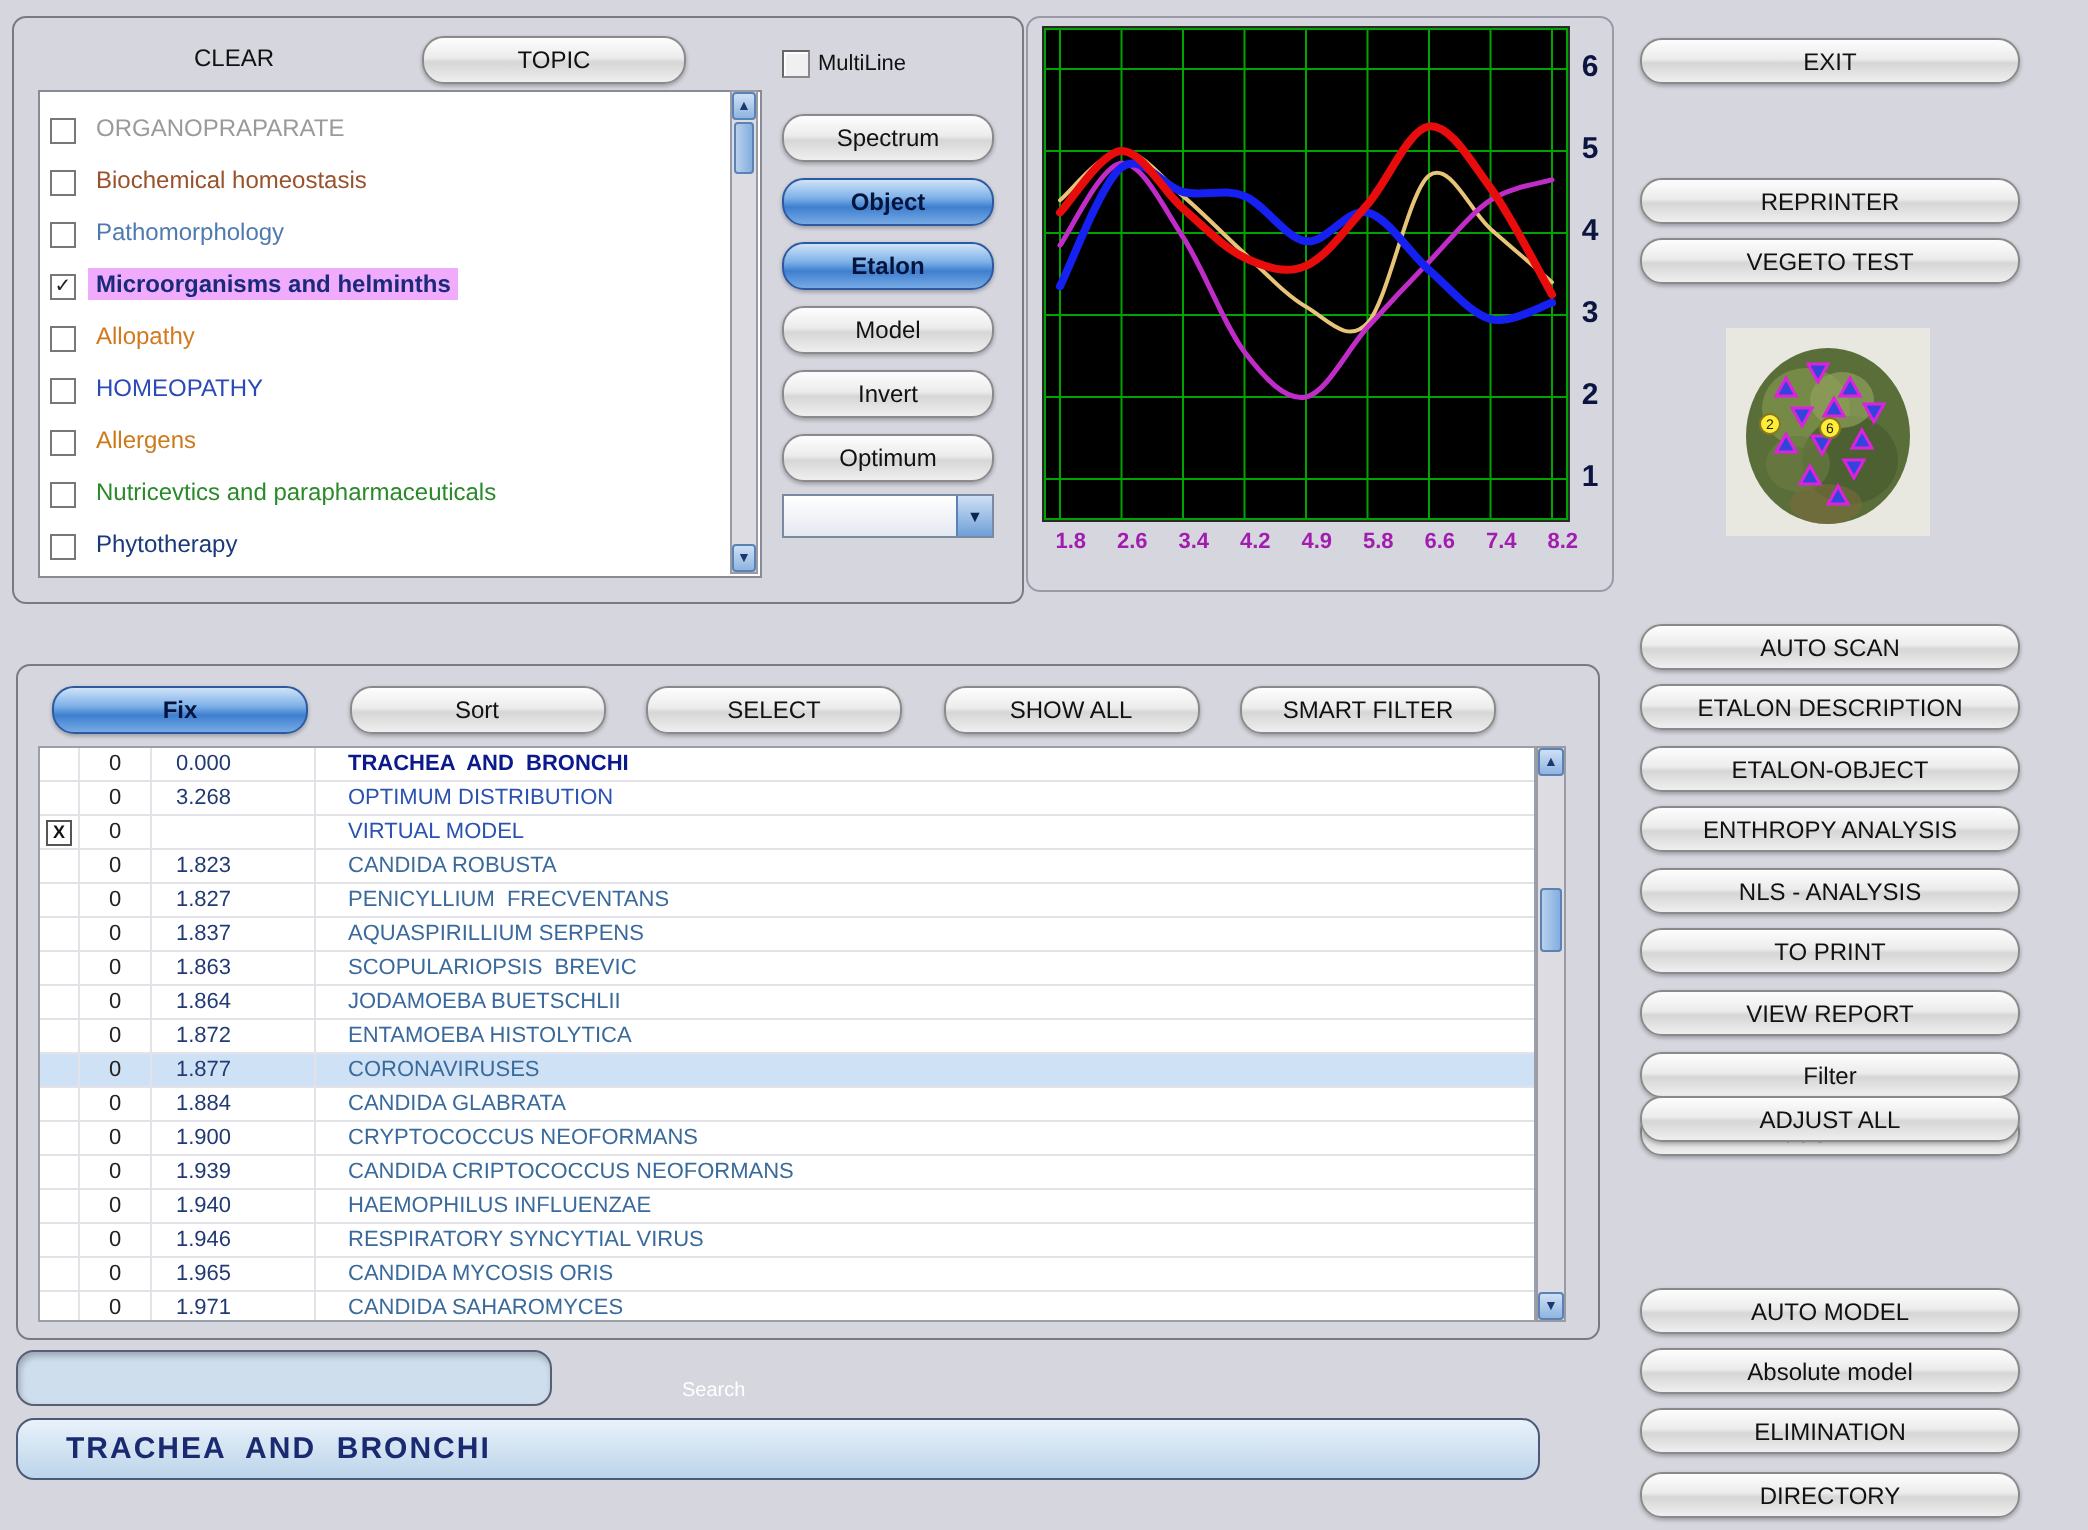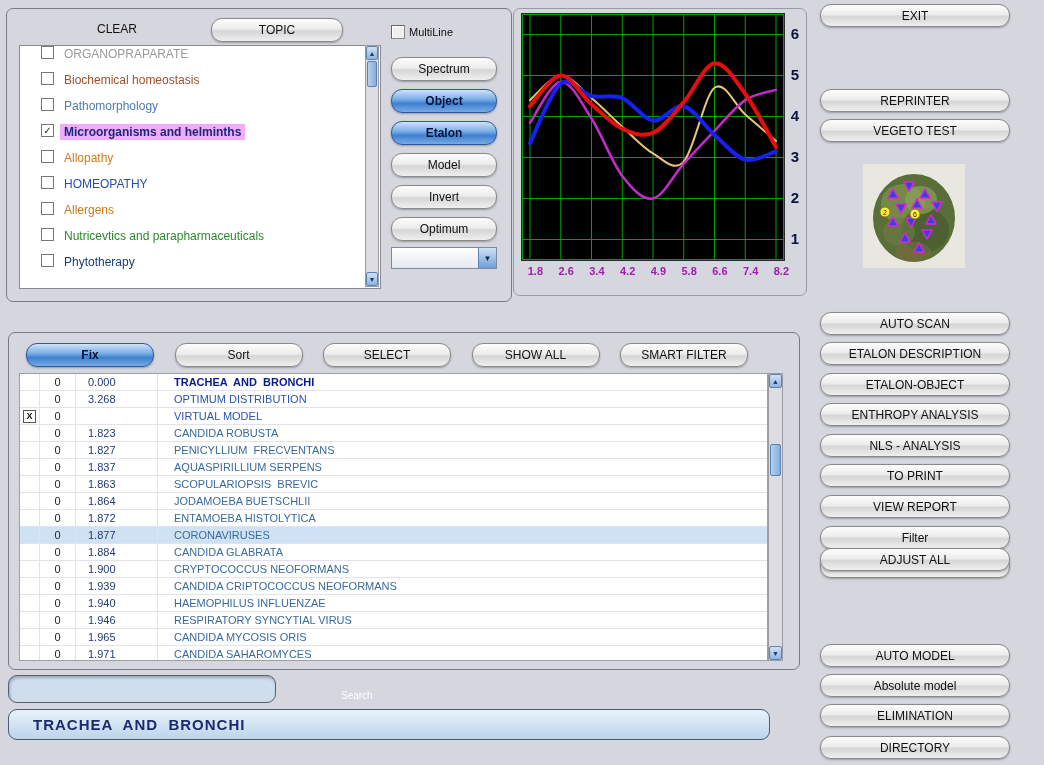--- a/index.html
+++ b/index.html
@@ -15,21 +15,21 @@
   .pill-btn.active{background:linear-gradient(to bottom,#cfe3f8,#7fb2e8 40%,#3f7fd0 62%,#77aae4);
     border-color:#2d5a9e;color:#04143c;font-weight:bold;}
 
   
   #topic-panel{left:6px;top:8px;width:504px;height:292px;}
   #clear-label{position:absolute;left:60px;top:13px;width:100px;text-align:center;
     font-size:12px;color:#111;}
   #topic-btn{position:absolute;left:204px;top:9px;width:130px;height:22px;}
   #category-list{position:absolute;left:12px;top:36px;width:360px;height:242px;
     background:#fff;border:1px solid #8a8a95;overflow:hidden;}
-  .cat-row{height:26px;display:flex;align-items:flex-start;padding-left:21px;gap:6px;}
+  .cat-row{height:26px;display:flex;align-items:flex-end;padding-left:5px;gap:6px;}
   .cbx{width:11px;height:11px;border:1px solid #777;background:#fff;font-size:10px;
     line-height:11px;text-align:center;color:#222;flex:0 0 11px;}
   .cat-label{font-size:12px;padding:1px 4px;white-space:pre;}
   .cat-row.sel .cat-label{background:#f0abfc;font-weight:bold;}
 
   
   .vscroll{position:absolute;background:#dcdce2;border:1px solid #9a9aa5;box-sizing:border-box;}
   .sb-arrow{position:absolute;left:0;width:100%;height:14px;box-sizing:border-box;
     background:linear-gradient(#cfe0f4,#8fb4e0);border:1px solid #5a82b4;border-radius:2px;
     font-size:7px;color:#1a3a6c;display:flex;align-items:center;justify-content:center;}
@@ -363,21 +363,21 @@
             <polygon points="64,75 59,66 69,66" fill="#3344dd" stroke="#dd22dd" stroke-width="1.5"></polygon>
             <polygon points="42,69 37,78 47,78" fill="#3344dd" stroke="#dd22dd" stroke-width="1.5"></polygon>
             <polygon points="56,79 51,88 61,88" fill="#3344dd" stroke="#dd22dd" stroke-width="1.5"></polygon>
             <circle cx="22" cy="48" r="5" fill="#ffee33" stroke="#887722"></circle>
             <text x="22" y="50.5" font-size="7" text-anchor="middle" fill="#222" font-family="Liberation Sans, sans-serif">2</text>
             <circle cx="52" cy="50" r="5" fill="#ffee33" stroke="#887722"></circle>
             <text x="52" y="52.5" font-size="7" text-anchor="middle" fill="#222" font-family="Liberation Sans, sans-serif">6</text>
           </g>
       </svg>
     </div>
-  <div class="pill-btn right-btn" style="top: 4px; border-radius: 11px;">EXIT</div>
+  <div class="pill-btn right-btn" style="top: 19px; border-radius: 11px;">EXIT</div>
       <div class="pill-btn right-btn" style="top: 89px;">REPRINTER</div>
       <div class="pill-btn right-btn" style="top: 119px;">VEGETO TEST</div>
       <div class="pill-btn right-btn" style="top: 312px;">AUTO SCAN</div>
       <div class="pill-btn right-btn" style="top: 342px;">ETALON DESCRIPTION</div>
       <div class="pill-btn right-btn" style="top: 373px;">ETALON-OBJECT</div>
       <div class="pill-btn right-btn" style="top: 403px;">ENTHROPY ANALYSIS</div>
       <div class="pill-btn right-btn" style="top: 434px;">NLS - ANALYSIS</div>
       <div class="pill-btn right-btn" style="top: 464px;">TO PRINT</div>
       <div class="pill-btn right-btn" style="top: 495px;">VIEW REPORT</div>
       <div class="pill-btn right-btn" style="top: 526px;">Filter</div>

